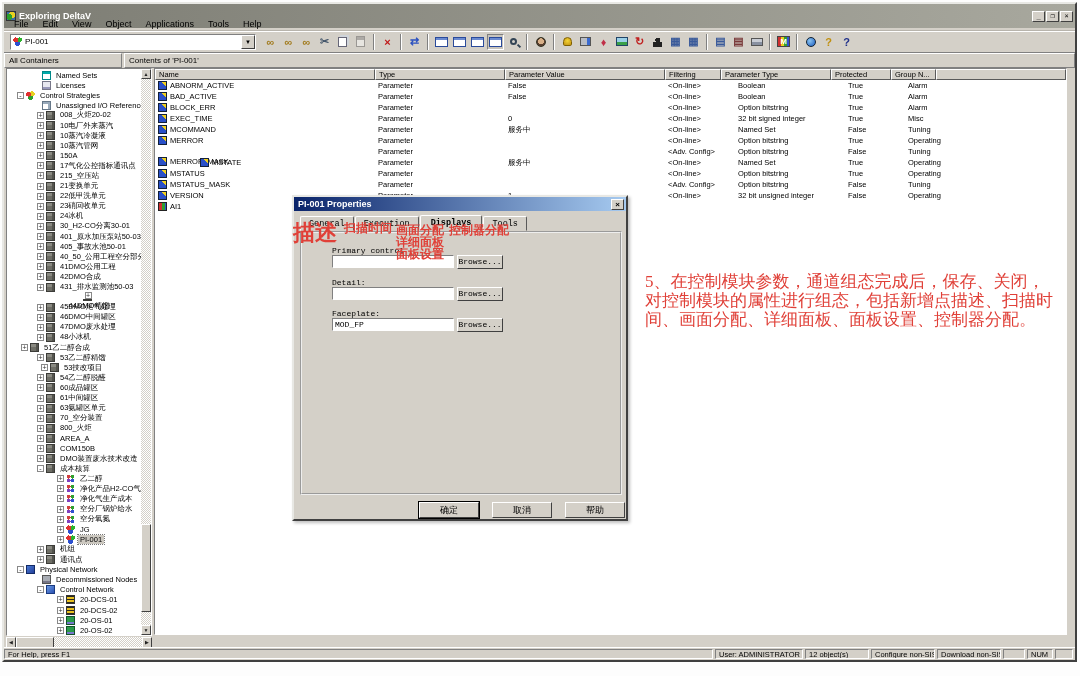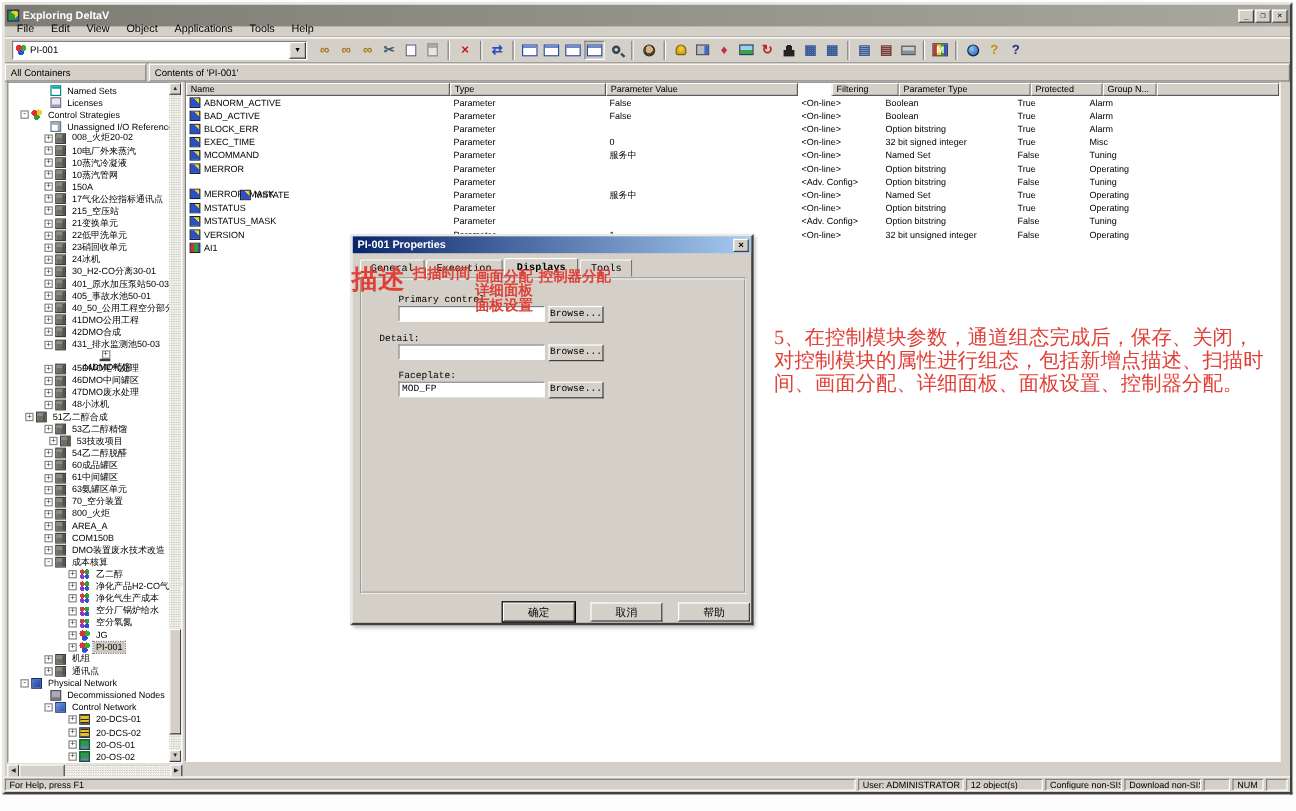--- a/index.html
+++ b/index.html
@@ -1,20 +1,20 @@
 <!DOCTYPE html>
 <html><head>
 <meta charset="utf-8">
 <style>
   * { box-sizing: border-box; margin:0; padding:0; }
   html,body { width:1080px; height:676px; background:#fdfdfd; font-family:"Liberation Sans",sans-serif; position:relative; overflow:hidden; }
   .window { position:absolute; left:2px; top:2px; width:1075px; height:660px; background:#d4d0c8;
             border:2px solid; border-color:#e8e8e4 #404040 #404040 #e8e8e4; }
   
-  .titlebar { position:absolute; left:0; top:0; right:0; height:18px;
+  .titlebar { position:absolute; left:0; top:0; right:0; height:24px;
               background:linear-gradient(90deg,#7d7d74,#a8a89e); display:flex; align-items:center; padding:0 2px; }
   .titlebar .appicon { width:10px; height:10px; margin-right:3px;
       background: radial-gradient(circle at 30% 60%, #2aa02a 0 3px, transparent 3px),
                   radial-gradient(circle at 65% 35%, #e8d020 0 3px, transparent 3px), #3a6ea5; border:1px solid #333; }
   .titlebar .ttext { color:#fff; font-weight:bold; font-size:9px; flex:1; }
   .winbtn { width:13px; height:11px; margin-left:1px; background:#d4d0c8; border:1px solid; border-color:#fff #404040 #404040 #fff;
             font-size:7px; line-height:8px; text-align:center; color:#000; font-family:"DejaVu Sans Mono",monospace; }
   
   .menubar { position:absolute; left:0; top:14px; right:0; height:13px; display:flex; align-items:center; font-size:9px; padding-left:3px; gap:0; border-bottom:1px solid #b8b4ac;}
   .menu-item { padding:0 7px; }
@@ -512,21 +512,21 @@
     <div class="hbtn" style="left:0">◀</div>
     <div class="hthumb"></div>
     <div class="hbtn" style="right:0">▶</div>
   </div>
 
   <div class="content-pane">
     <div class="thead" id="thead">
         <div class="th" style="width: 220px;">Name</div>
         <div class="th" style="width: 130px;">Type</div>
         <div class="th" style="width: 160px;">Parameter Value</div>
-        <div class="th" style="width: 56px; margin-left: 28px;">Filtering</div>
+        <div class="th" style="width: 56px;">Filtering</div>
         <div class="th" style="width: 110px;">Parameter Type</div>
         <div class="th" style="width: 60px;">Protected</div>
         <div class="th" style="width: 45px;">Group N...</div>
         <div class="th" style="flex: 1 1 0%;"></div>
       </div>
     <div id="tbody">
         <div class="trowt">
           <div class="td" style="width: 220px;">
             <span class="ic-param"></span>
             <span>ABNORM_ACTIVE</span>
@@ -838,21 +838,21 @@
       <span class="tab">General</span>
       <span class="tab">Execution</span>
       <span class="tab active">Displays</span>
       <span class="tab">Tools</span>
     </div>
   <div class="groupbox"></div>
   <div id="dfields">
       <div class="fld-label" style="left: 38px; top: 49px;">Primary control</div>
       <div class="fld-input" style="top: 58px;"></div>
       <div class="fld-browse" style="top: 58px;">Browse...</div>
-      <div class="fld-label" style="left: 22px; top: 81px;">Detail:</div>
+      <div class="fld-label" style="left: 38px; top: 81px;">Detail:</div>
       <div class="fld-input" style="top: 90px;"></div>
       <div class="fld-browse" style="top: 90px;">Browse...</div>
       <div class="fld-label" style="left: 38px; top: 112px;">Faceplate:</div>
       <div class="fld-input" style="top: 121px;">MOD_FP</div>
       <div class="fld-browse" style="top: 121px;">Browse...</div>
     </div>
   <div class="dbuttons" id="dbuttons">
       <div class="dbtn default" style="left: 125px;">确定</div>
       <div class="dbtn" style="left: 198px;">取消</div>
       <div class="dbtn" style="left: 271px;">帮助</div>

